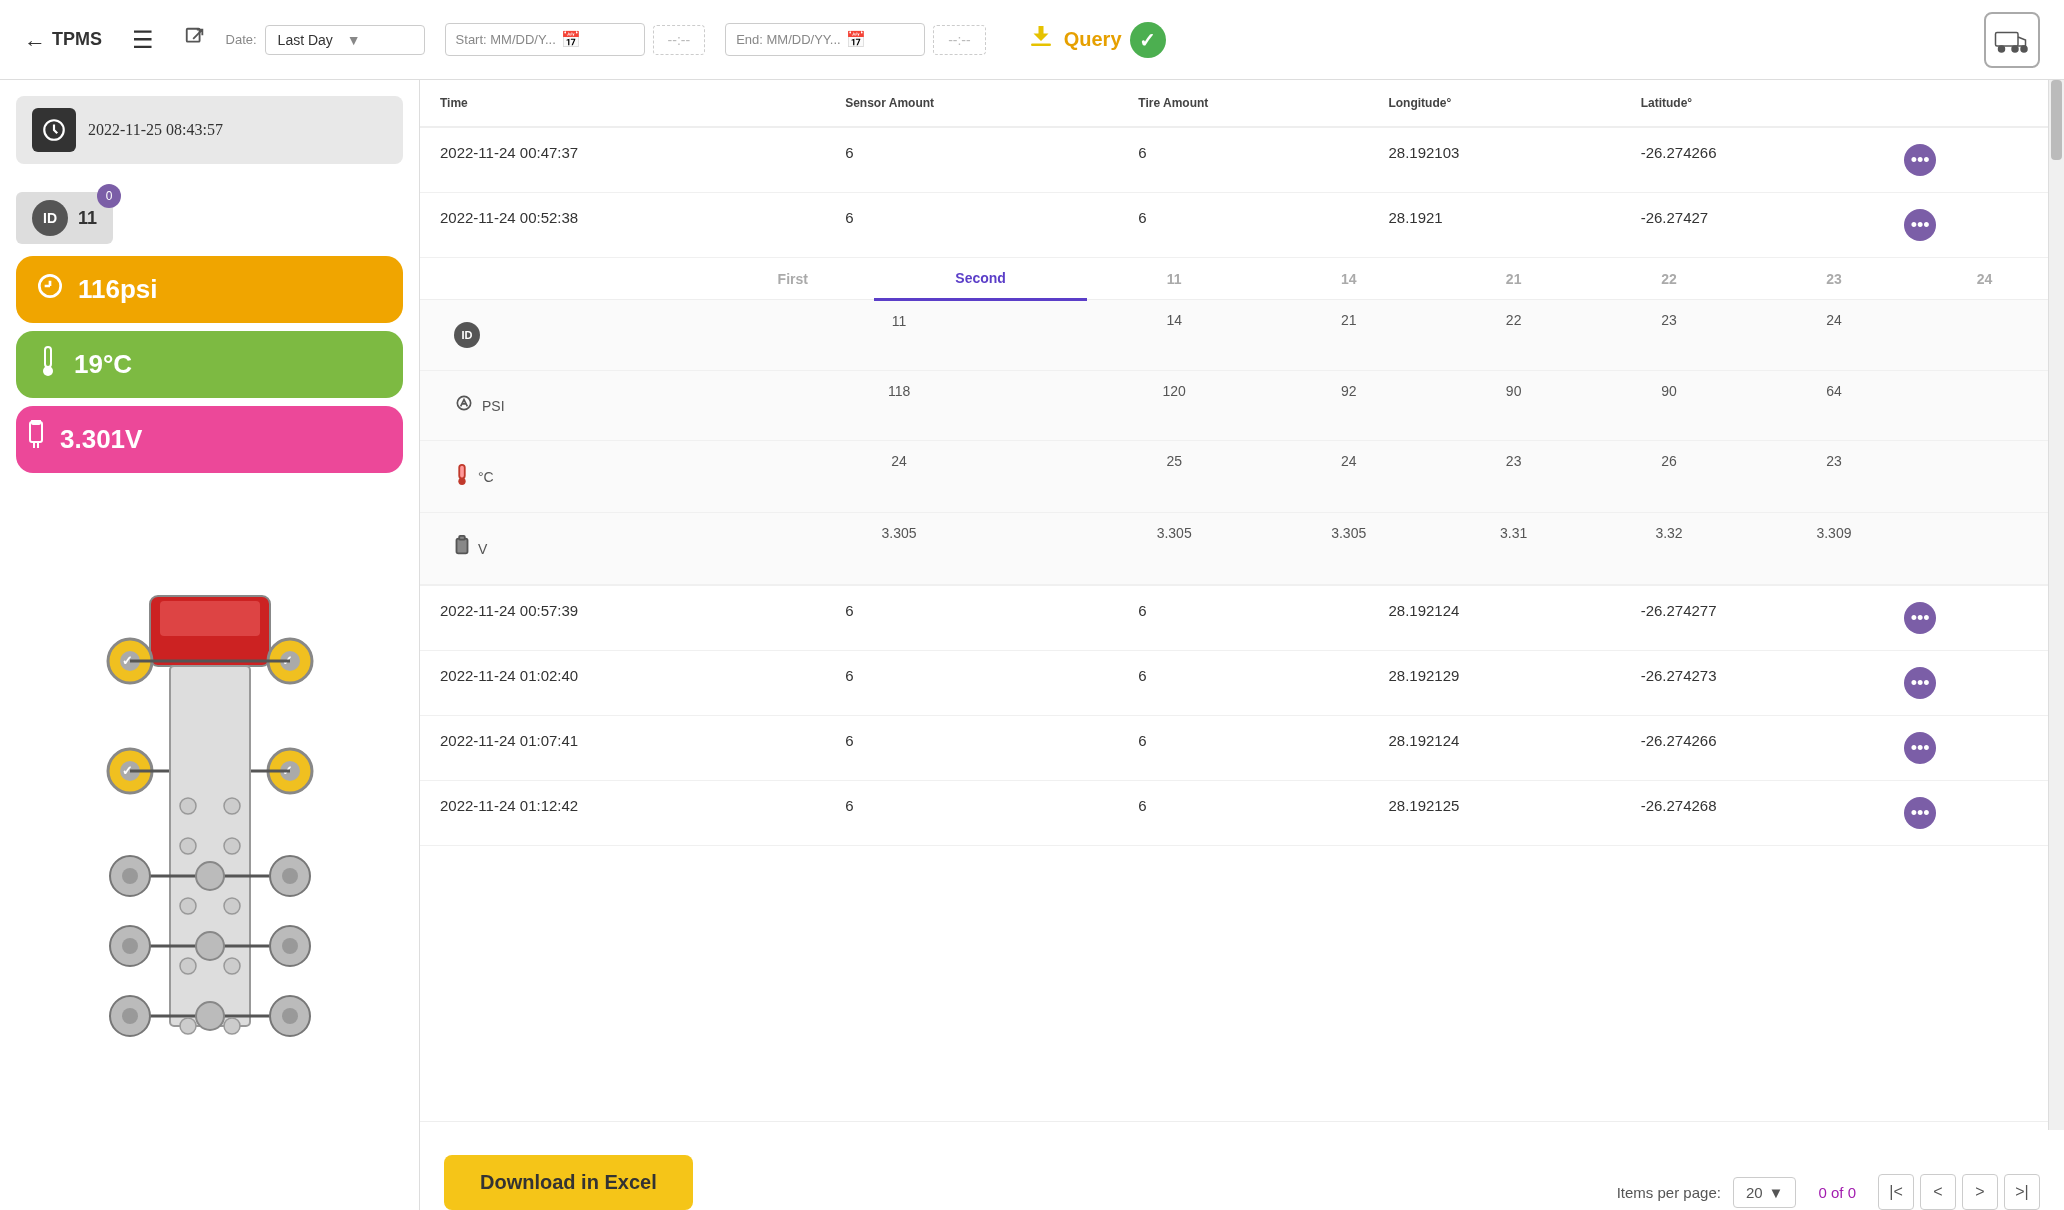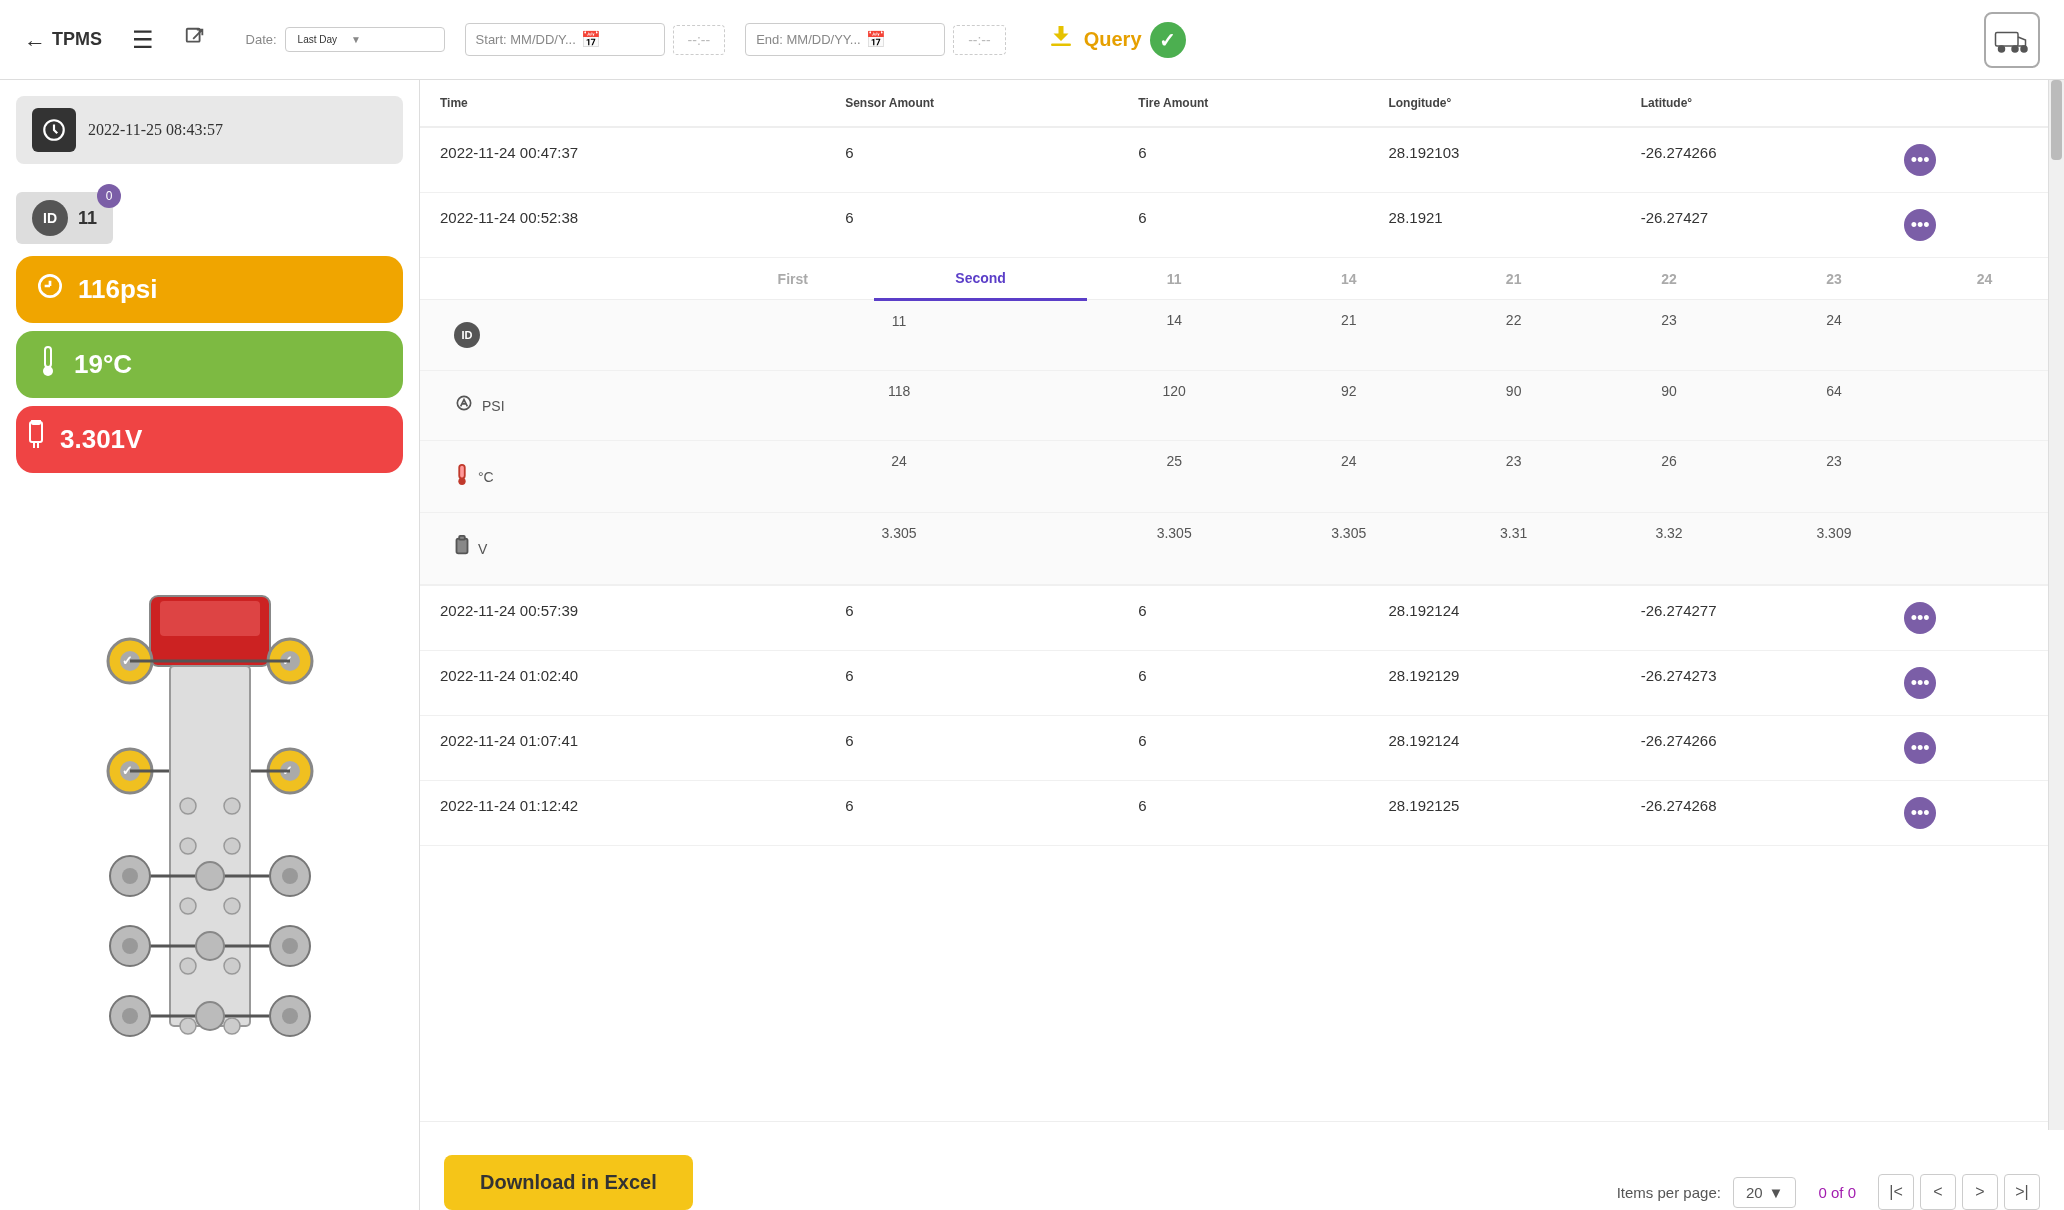--- a/index.html
+++ b/index.html
@@ -25,28 +25,28 @@
     }
     .back-btn {
       display: flex; align-items: center; gap: 6px;
       font-size: 18px; font-weight: 600; color: #333; cursor: pointer;
     }
     .back-arrow { font-size: 22px; }
     .hamburger-icon { font-size: 24px; cursor: pointer; margin-left: 10px; }
     .external-icon { font-size: 20px; cursor: pointer; margin-left: 10px; color: #555; }
 
     .date-section {
-      display: flex; align-items: center; gap: 8px; margin-left: 20px;
+      display: flex; align-items: center; gap: 8px; 
     }
     .date-label { font-size: 13px; color: #888; }
     .date-selector {
       display: flex; align-items: center; gap: 6px;
       border: 1px solid #ccc; border-radius: 4px;
       padding: 6px 12px; cursor: pointer; min-width: 160px;
-      font-size: 10px; font-weight: 500;
+      font-size: 14px; font-weight: 500;
     }
     .date-selector .chevron { margin-left: 8px; color: #888; }
 
     .datetime-field {
       display: flex; align-items: center; gap: 6px;
       border: 1px solid #ccc; border-radius: 4px;
       padding: 6px 10px; min-width: 200px;
     }
     .datetime-field .dt-label { color: #888; font-size: 13px; }
     .calendar-icon { font-size: 16px; color: #888; }
@@ -105,21 +105,21 @@
       display: flex; flex-direction: column; gap: 0;
       margin: 0 16px;
     }
     .stat-card {
       display: flex; align-items: center;
       border-radius: 17px; padding: 14px 18px;
       margin-bottom: 8px; position: relative;
     }
     .stat-card-psi { background: #f0a500; }
     .stat-card-temp { background: #7dba42; }
-    .stat-card-volt { background: #ef4444; padding-left: 8px; }
+    .stat-card-volt { background: #ec4899; padding-left: 8px; }
 
     .stat-icon { font-size: 30px; margin-right: 12px; }
     .stat-value { font-size: 26px; font-weight: 700; color: #fff; }
     .id-badge {
       display: flex; align-items: center;
       background: #ddd; border-radius: 6px;
       padding: 8px 16px; gap: 10px;
       font-size: 18px; font-weight: 600;
     }
     .id-circle {

